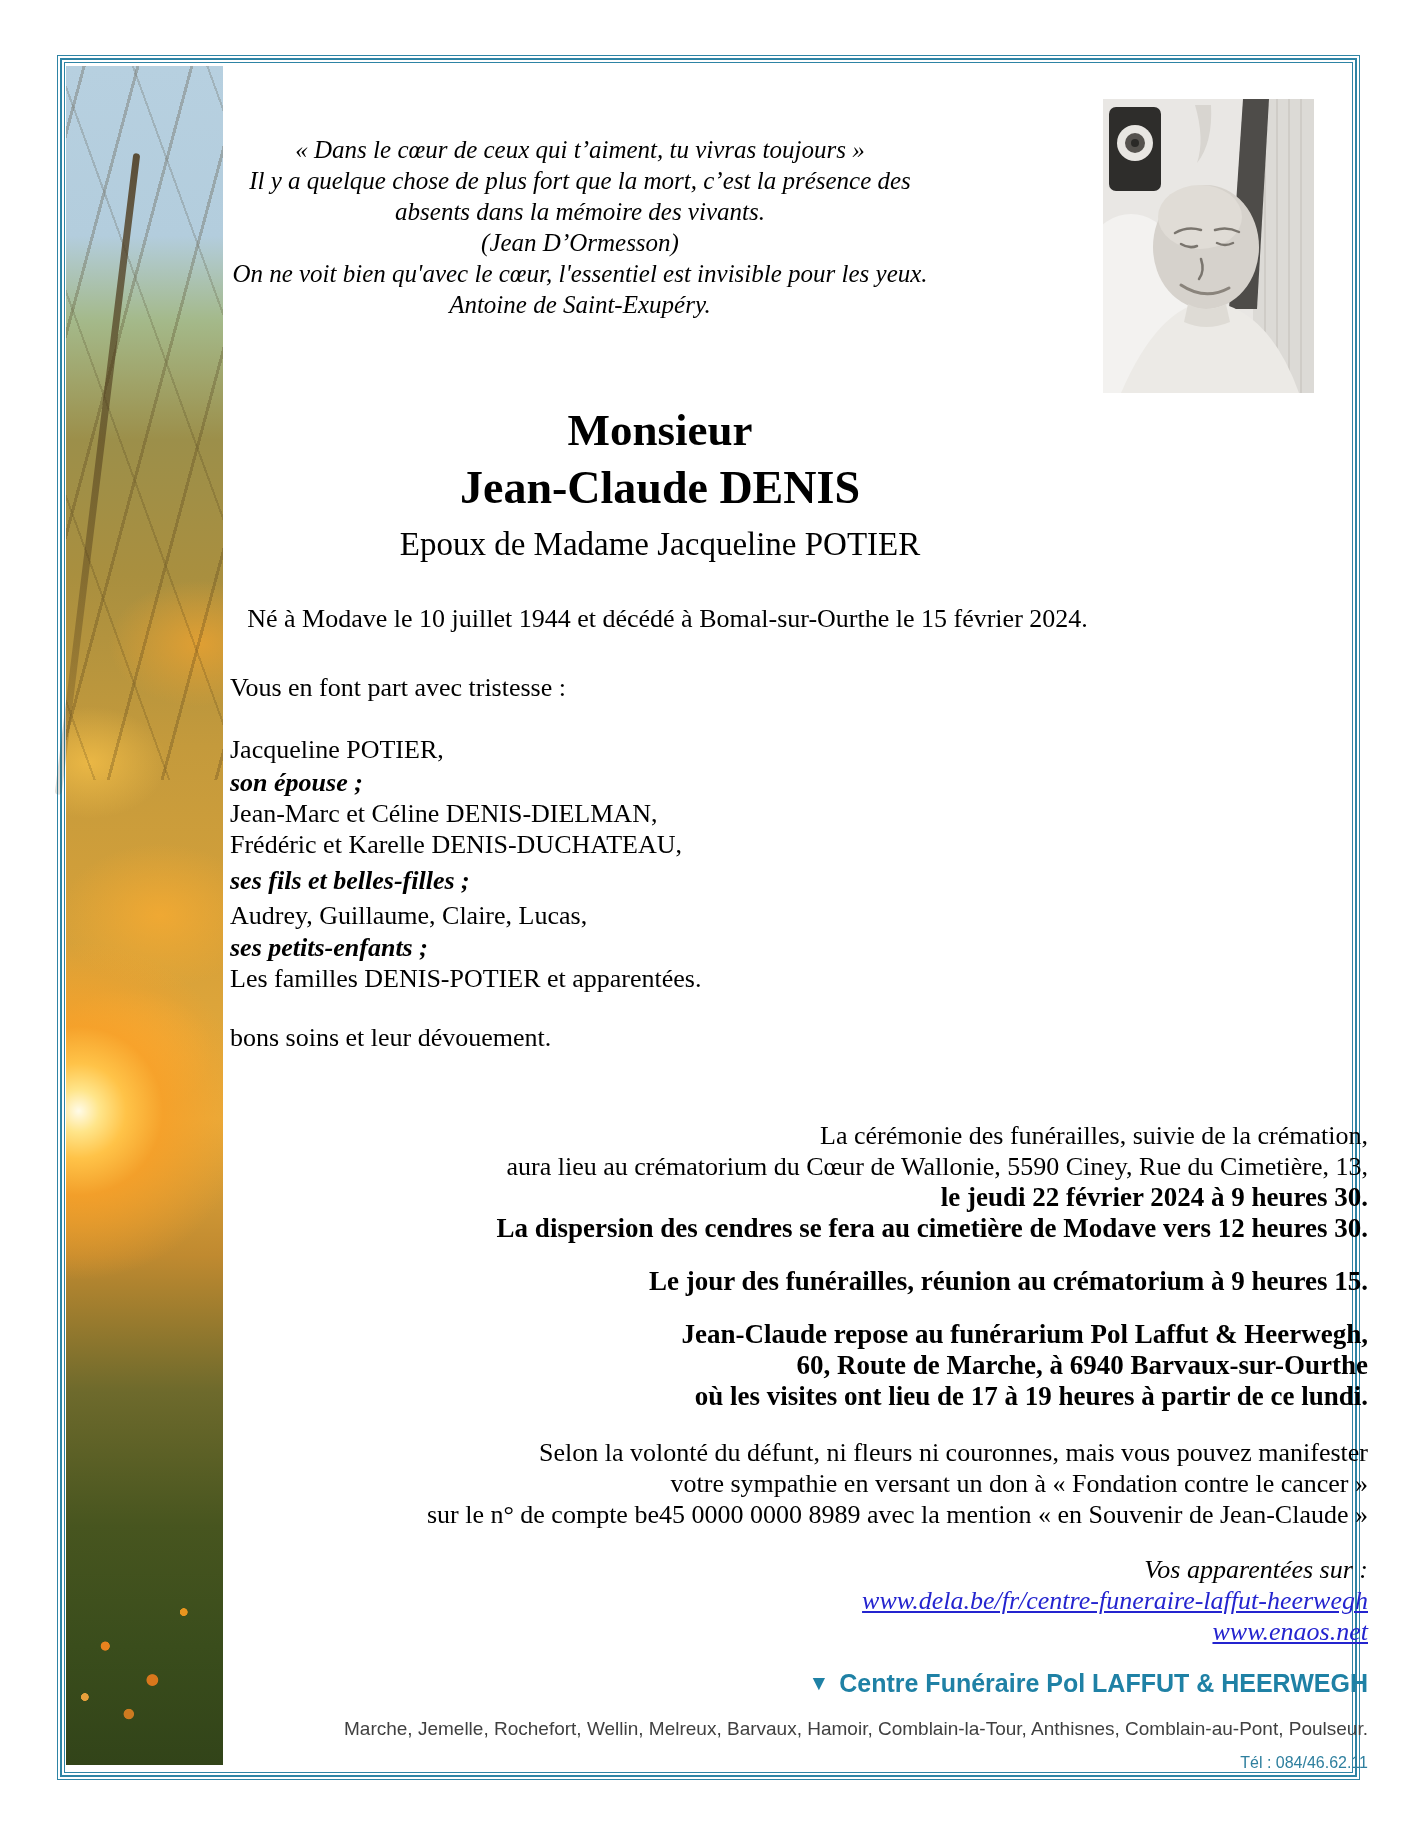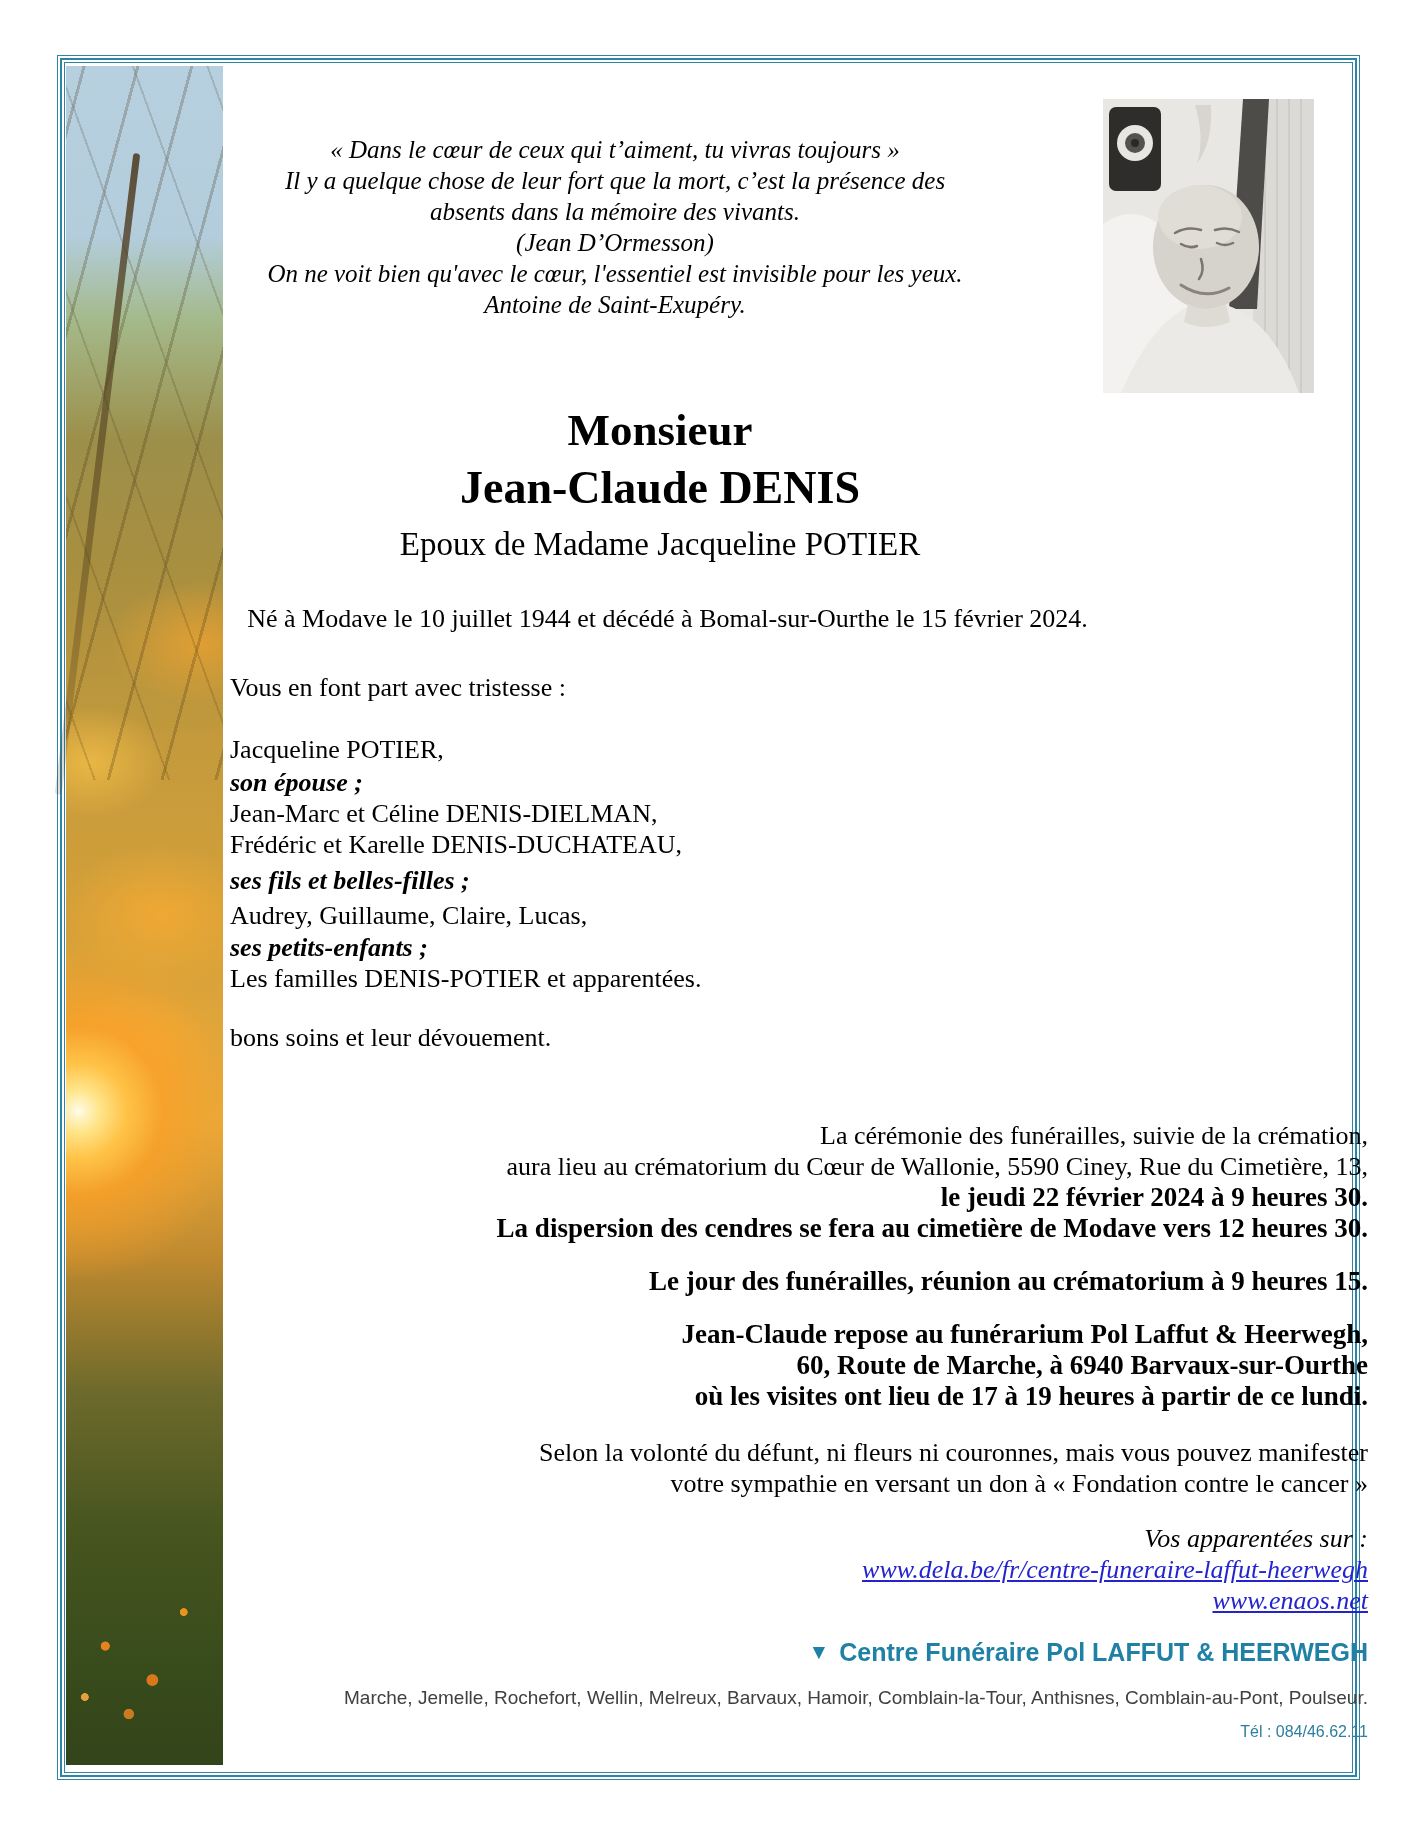--- a/index.html
+++ b/index.html
@@ -51,21 +51,21 @@
     background:linear-gradient(180deg, rgba(75,55,25,.85), rgba(75,55,25,.15));
     transform:rotate(7deg);border-radius:4px;
   }
   
   .portrait{position:absolute;left:1103px;top:99px;width:211px;height:294px;}
   .portrait svg{display:block;width:100%;height:100%;}
   
   .line{white-space:nowrap;}
   .quote-block{
     position:absolute;left:230px;top:134px;width:700px;
-    text-align:center;font-style:italic;font-size:25px;line-height:31px;margin-left:35px;
+    text-align:center;font-style:italic;font-size:25px;line-height:31px;
   }
   .heading-block{position:absolute;left:230px;top:402px;width:860px;text-align:center;}
   .h-title{font-size:45px;font-weight:bold;line-height:56px;}
   .h-name{font-size:46px;font-weight:bold;line-height:60px;}
   .h-spouse{font-size:33px;line-height:52px;}
   .birth-line{
     position:absolute;left:230px;top:604px;width:875px;
     text-align:center;font-size:26px;line-height:30px;
   }
   .intro-line{position:absolute;left:230px;top:672px;font-size:26px;line-height:31px;}
@@ -144,21 +144,21 @@
         <path d="M114,144 q8,4 16,0"></path>
         <path d="M98,160 q4,12 -2,20"></path>
       </g>
       <path d="M78,186 q24,16 48,3" stroke="#8a847c" stroke-width="3" fill="none" stroke-linecap="round"></path>
       <path d="M85,205 q18,10 38,0 l4,18 q-24,10 -46,0 Z" fill="#dedbd5"></path>
     </svg>
   </div>
 
   <div class="quote-block">
     <div class="line">« Dans le cœur de ceux qui t’aiment, tu vivras toujours »</div>
-    <div class="line">Il y a quelque chose de leur fort que la mort, c’est la présence des</div>
+    <div class="line">Il y a quelque chose de plus fort que la mort, c’est la présence des</div>
     <div class="line">absents dans la mémoire des vivants.</div>
     <div class="line">(Jean D’Ormesson)</div>
     <div class="line">On ne voit bien qu'avec le cœur, l'essentiel est invisible pour les yeux.</div>
     <div class="line">Antoine de Saint-Exupéry.</div>
   </div>
 
   <div class="heading-block">
     <div class="h-title line">Monsieur</div>
     <div class="h-name line">Jean-Claude DENIS</div>
     <div class="h-spouse line">Epoux de Madame Jacqueline POTIER</div>
@@ -190,20 +190,21 @@
     <div class="line bold-line">La dispersion des cendres se fera au cimetière de Modave vers 12 heures 30.</div>
 
     <div class="line bold-line gap22">Le jour des funérailles, réunion au crématorium à 9 heures 15.</div>
 
     <div class="line bold-line gap22">Jean-Claude repose au funérarium Pol Laffut &amp; Heerwegh,</div>
     <div class="line bold-line">60, Route de Marche, à 6940 Barvaux-sur-Ourthe</div>
     <div class="line bold-line">où les visites ont lieu de 17 à 19 heures à partir de ce lundi.</div>
 
     <div class="line gap25">Selon la volonté du défunt, ni fleurs ni couronnes, mais vous pouvez manifester</div>
     <div class="line">votre sympathie en versant un don à « Fondation contre le cancer »</div>
+    <div class="line">sur le n° de compte be45 0000 0000 8989 avec la mention « en Souvenir de Jean-Claude »</div>
 
     <div class="line italic-line gap24">Vos apparentées sur :</div>
     <div class="line link-line">
       <a href="#">www.dela.be/fr/centre-funeraire-laffut-heerwegh</a>
     </div>
     <div class="line link-line">
       <a href="#">www.enaos.net</a>
     </div>
 
     <div class="footer-company line">

